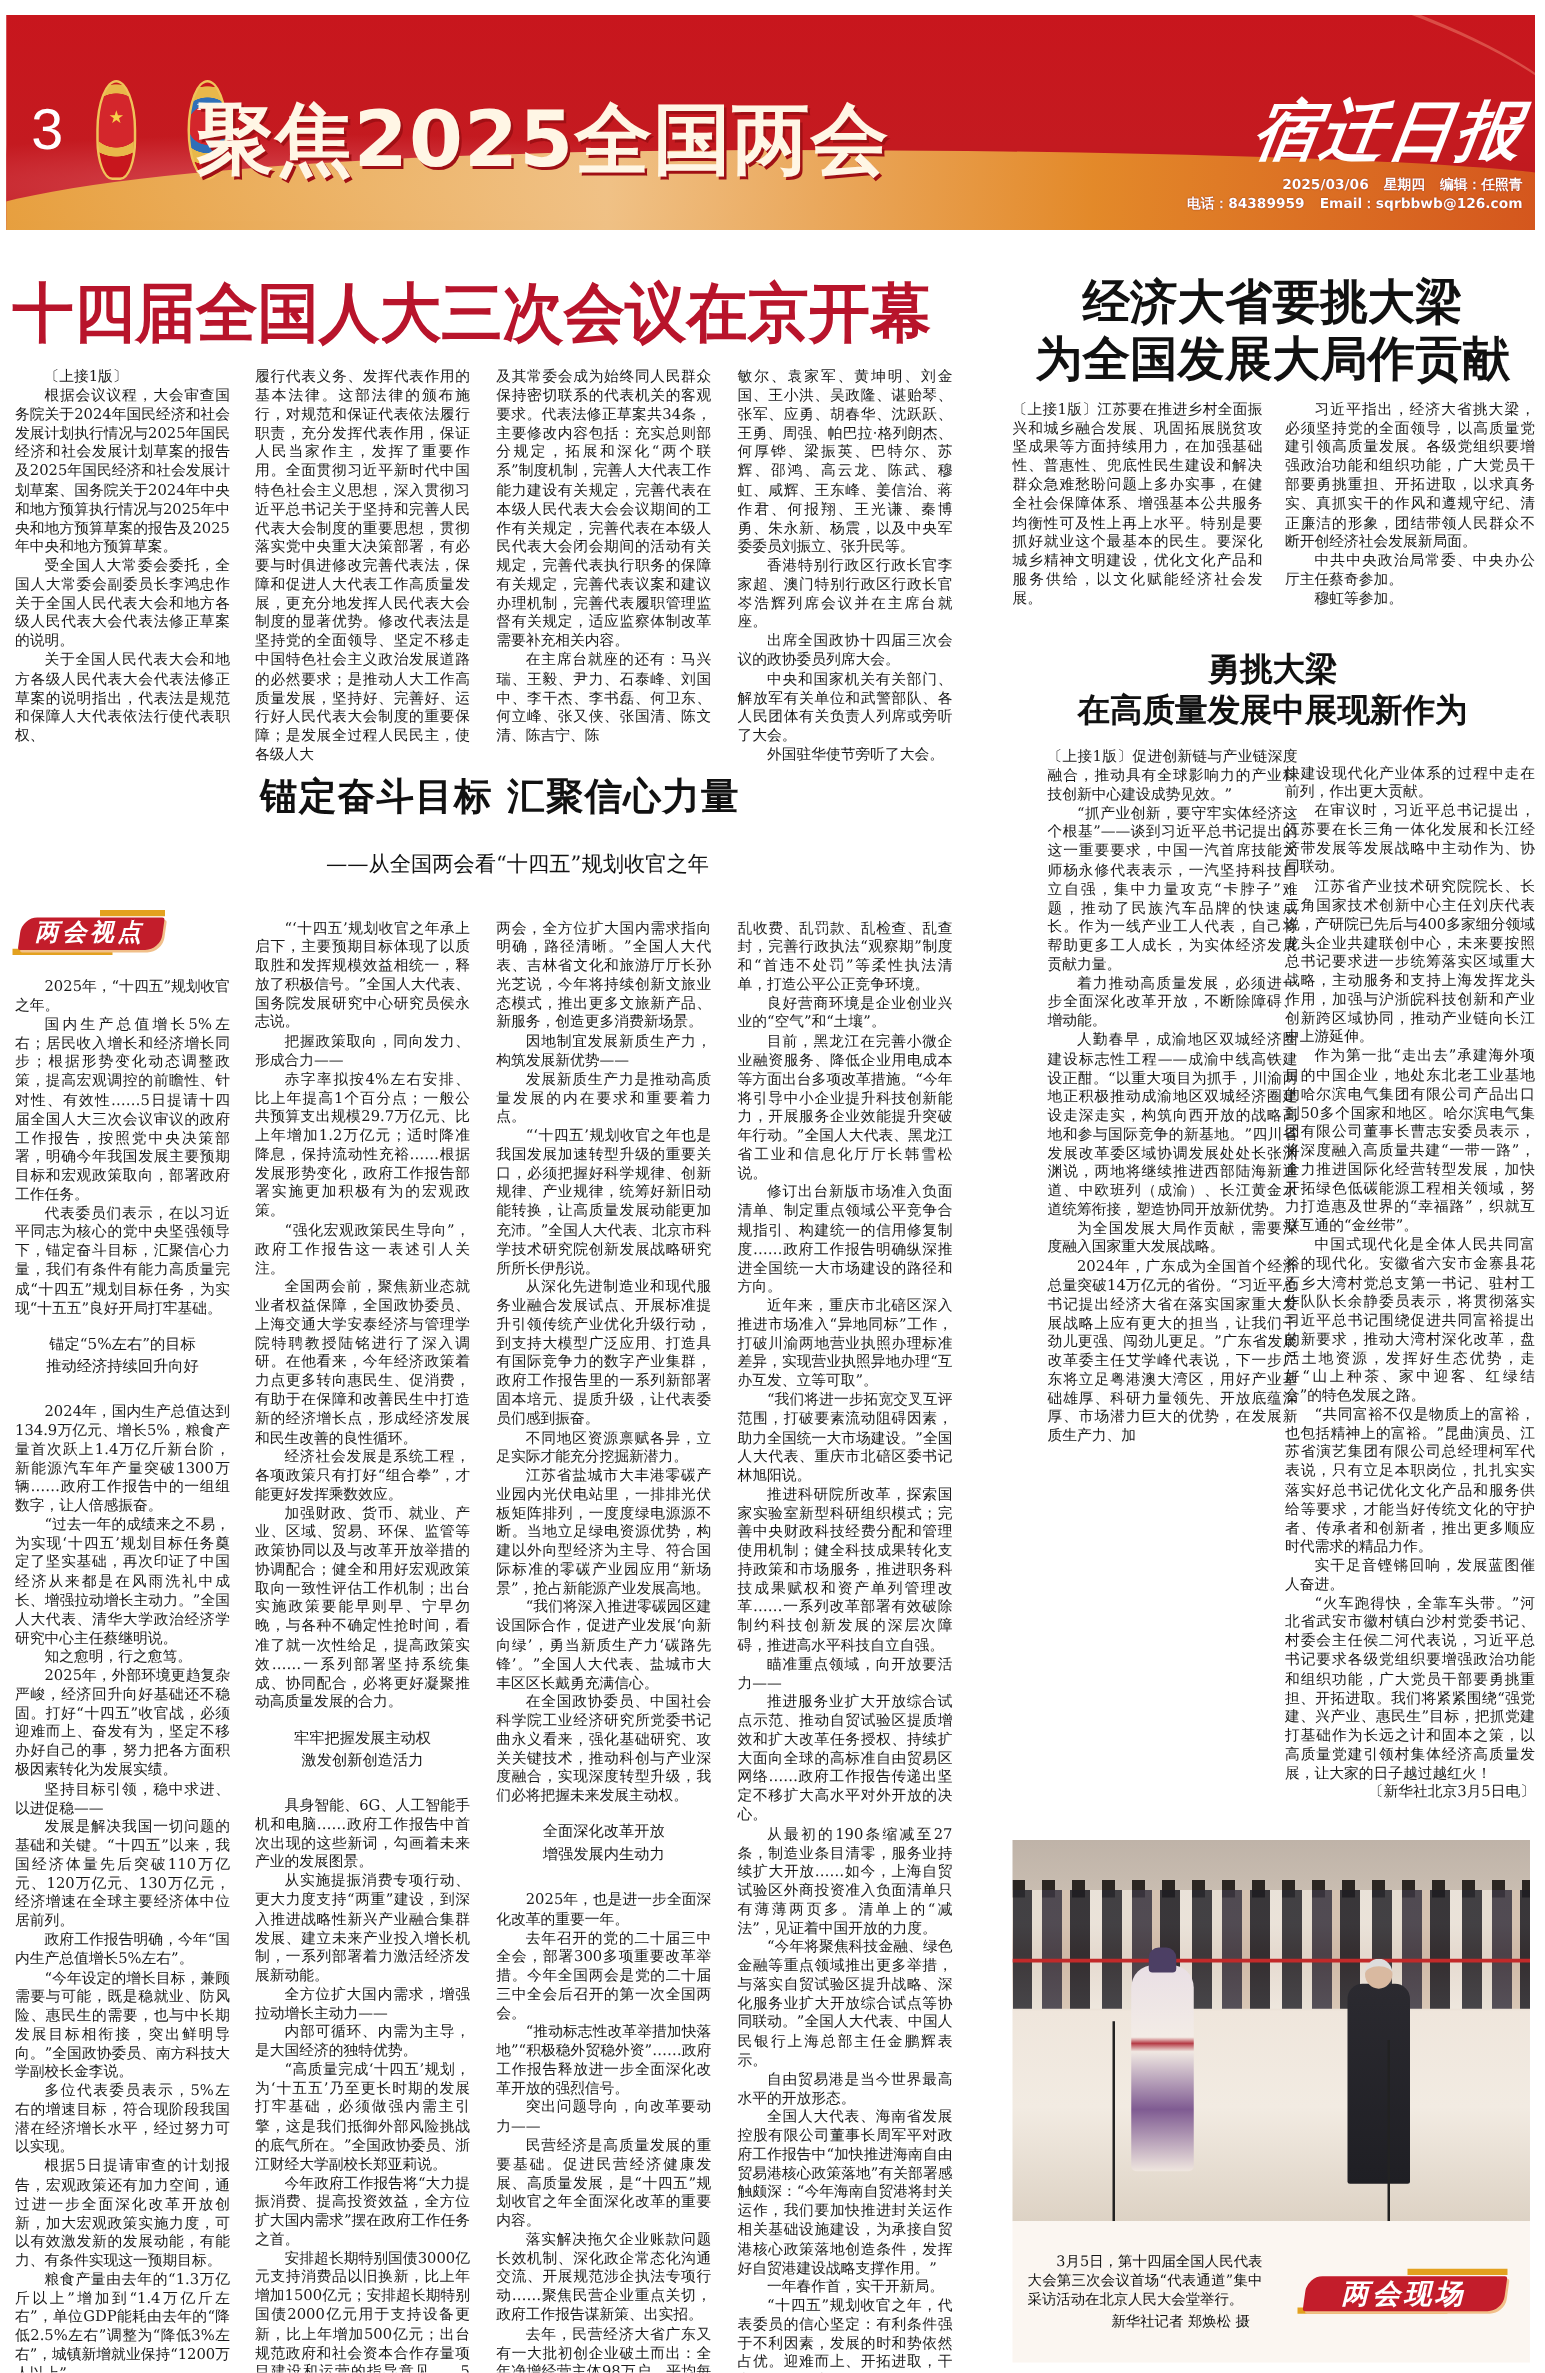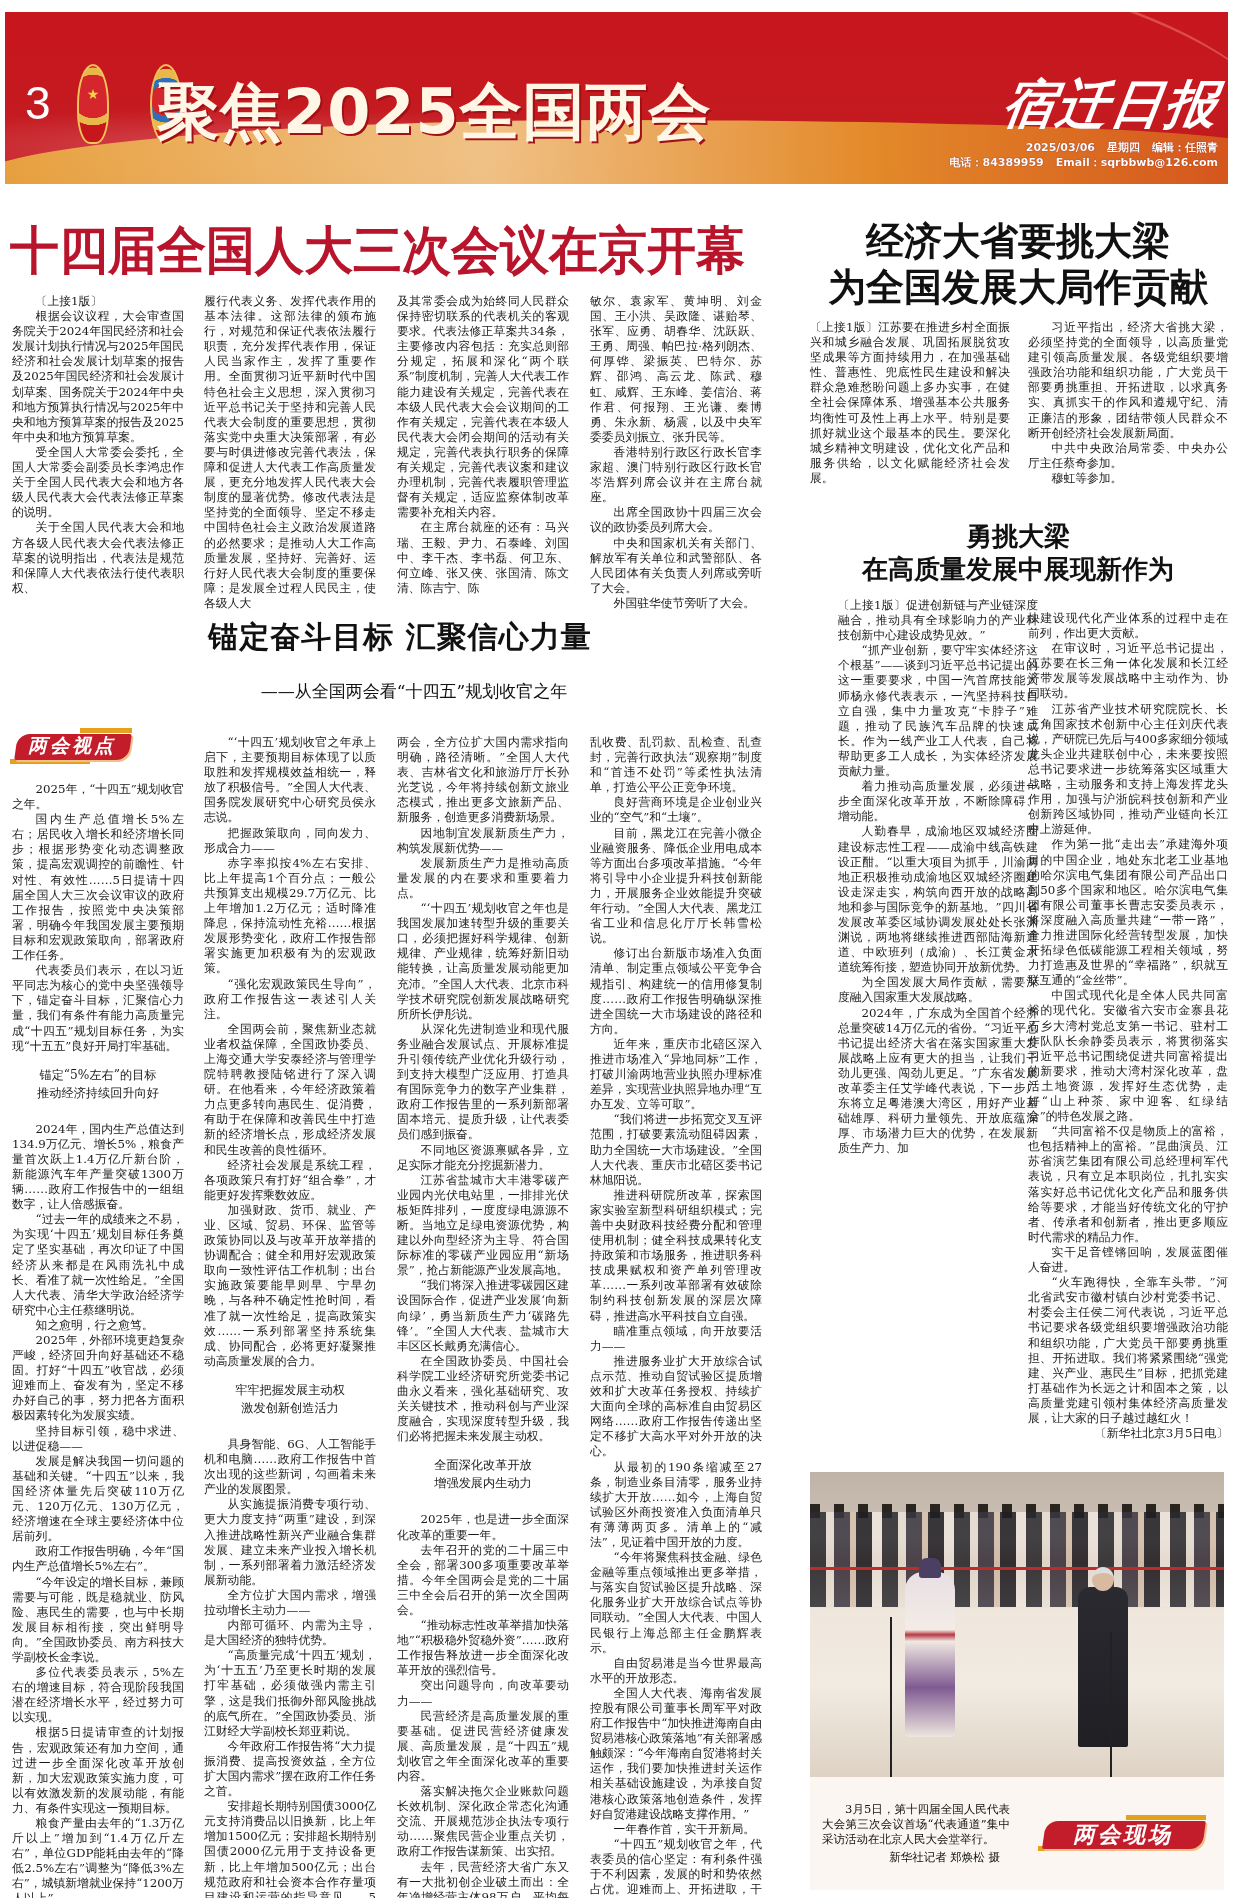--- a/index.html
+++ b/index.html
@@ -159,21 +159,21 @@
   <div class="pill"></div>
   <div class="txt">两会视点</div>
 </div>
 <div class="col" style="left:12px;top:782px;width:172px;">
     <p>2025年，“十四五”规划收官之年。</p>
     <p>国内生产总值增长5%左右；居民收入增长和经济增长同步；根据形势变化动态调整政策，提高宏观调控的前瞻性、针对性、有效性……5日提请十四届全国人大三次会议审议的政府工作报告，按照党中央决策部署，明确今年我国发展主要预期目标和宏观政策取向，部署政府工作任务。</p>
     <p>代表委员们表示，在以习近平同志为核心的党中央坚强领导下，锚定奋斗目标，汇聚信心力量，我们有条件有能力高质量完成“十四五”规划目标任务，为实现“十五五”良好开局打牢基础。</p>
     <p class="sub" style="white-space: pre-line;">锚定“5%左右”的目标
 推动经济持续回升向好</p>
     <p>2024年，国内生产总值达到134.9万亿元、增长5%，粮食产量首次跃上1.4万亿斤新台阶，新能源汽车年产量突破1300万辆……政府工作报告中的一组组数字，让人倍感振奋。</p>
-    <p>“过去一年的成绩来之不易，为实现‘十四五’规划目标任务奠定了坚实基础，再次印证了中国经济从来都是在风雨洗礼中成长、看准了就一次性给足。”全国人大代表、清华大学政治经济学研究中心主任蔡继明说。</p>
+    <p>“过去一年的成绩来之不易，为实现‘十四五’规划目标任务奠定了坚实基础，再次印证了中国经济从来都是在风雨洗礼中成长、增强拉动增长主动力。”全国人大代表、清华大学政治经济学研究中心主任蔡继明说。</p>
     <p>知之愈明，行之愈笃。</p>
     <p>2025年，外部环境更趋复杂严峻，经济回升向好基础还不稳固。打好“十四五”收官战，必须迎难而上、奋发有为，坚定不移办好自己的事，努力把各方面积极因素转化为发展实绩。</p>
     <p>坚持目标引领，稳中求进、以进促稳——</p>
     <p>发展是解决我国一切问题的基础和关键。“十四五”以来，我国经济体量先后突破110万亿元、120万亿元、130万亿元，经济增速在全球主要经济体中位居前列。</p>
     <p>政府工作报告明确，今年“国内生产总值增长5%左右”。</p>
     <p>“今年设定的增长目标，兼顾需要与可能，既是稳就业、防风险、惠民生的需要，也与中长期发展目标相衔接，突出鲜明导向。”全国政协委员、南方科技大学副校长金李说。</p>
     <p>多位代表委员表示，5%左右的增速目标，符合现阶段我国潜在经济增长水平，经过努力可以实现。</p>
     <p>根据5日提请审查的计划报告，宏观政策还有加力空间，通过进一步全面深化改革开放创新，加大宏观政策实施力度，可以有效激发新的发展动能，有能力、有条件实现这一预期目标。</p>
     <p>粮食产量由去年的“1.3万亿斤以上”增加到“1.4万亿斤左右”，单位GDP能耗由去年的“降低2.5%左右”调整为“降低3%左右”，城镇新增就业保持“1200万人以上”……</p>
   </div>

